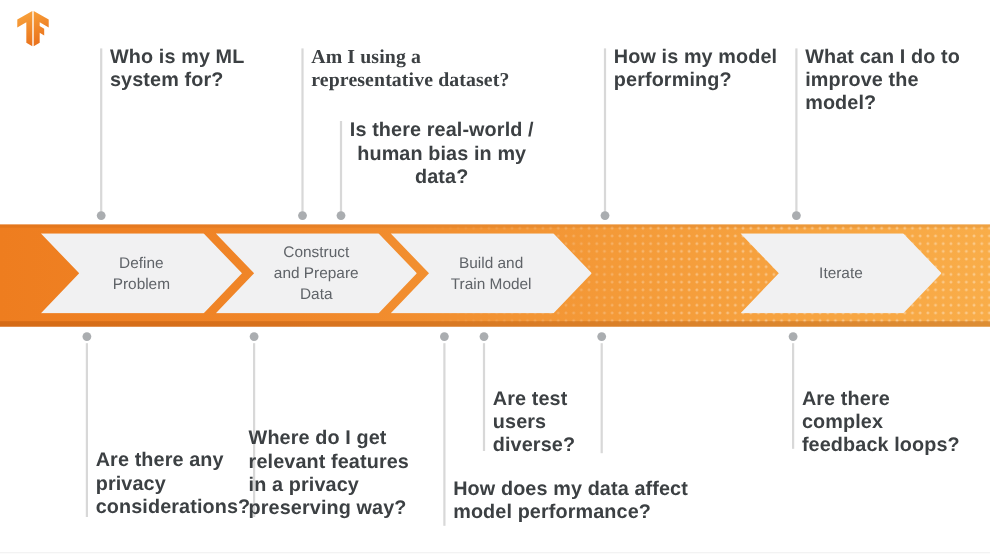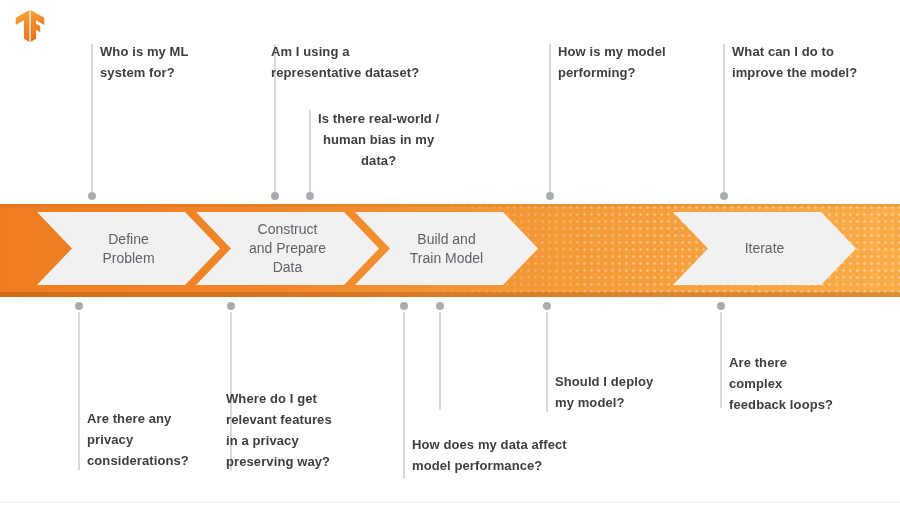--- a/index.html
+++ b/index.html
@@ -5,21 +5,21 @@
   html,body{margin:0;padding:0;background:#fff;}
   #canvas{
     position:relative;width:900px;height:506px;background:#ffffff;overflow:hidden;
     font-family:"Liberation Sans",sans-serif;
   }
   
   .tf-logo{position:absolute;left:14px;top:7px;width:32px;height:38px;}
   
   .q{
     position:absolute;white-space:pre-line;color:#3c4043;font-weight:700;
-    font-size:13px;line-height:21px;letter-spacing:.1px;
+    font-size:18px;line-height:21px;letter-spacing:.1px;
   }
   
   .vline{position:absolute;width:2px;background:#d8d8d8;}
   .dot{position:absolute;width:8px;height:8px;border-radius:50%;background:#aaadb0;}
   
   .banner{
     position:absolute;left:0;top:204px;width:900px;height:93px;
     background:linear-gradient(90deg,#ee7d1f 0%,#f08629 28%,#f49a38 62%,#f9ad49 100%);
   }
   .banner-texture{
@@ -65,21 +65,21 @@
   <div class="vline" style="left:723px;top:44px;height:152px;"></div>
 
   <div class="dot" style="left:88px;top:192px;"></div>
   <div class="dot" style="left:271px;top:192px;"></div>
   <div class="dot" style="left:306px;top:192px;"></div>
   <div class="dot" style="left:546px;top:192px;"></div>
   <div class="dot" style="left:720px;top:192px;"></div>
 
   <div class="q" style="left:100px;top:41px;">Who is my ML
 system for?</div>
-  <div class="q" style="left:271px;top:41px;">Am I using a
+  <div class="q" style="left:283px;top:41px;font-family:Liberation Serif, serif;">Am I using a
 representative dataset?</div>
   <div class="q" style="left:318px;top:108px;text-align:center;">Is there real-world /
 human bias in my
 data?</div>
   <div class="q" style="left:558px;top:41px;">How is my model
 performing?</div>
   <div class="q" style="left:732px;top:41px;">What can I do to
 improve the model?</div>
 
   <div class="banner">
@@ -121,20 +121,21 @@
 
   <div class="q" style="left:87px;top:408px;">Are there any
 privacy
 considerations?</div>
   <div class="q" style="left:226px;top:388px;">Where do I get
 relevant features
 in a privacy
 preserving way?</div>
   <div class="q" style="left:412px;top:434px;">How does my data affect
 model performance?</div>
-  <div class="q" style="left:555px;top:371px;">Should I deploy
-my model?</div>
+  <div class="q" style="left:448px;top:352px;">Are test
+users
+diverse?</div>
   <div class="q" style="left:729px;top:352px;">Are there
 complex
 feedback loops?</div>
 
   <div class="page-bottom-line"></div>
 </div>
 
 </body></html>

